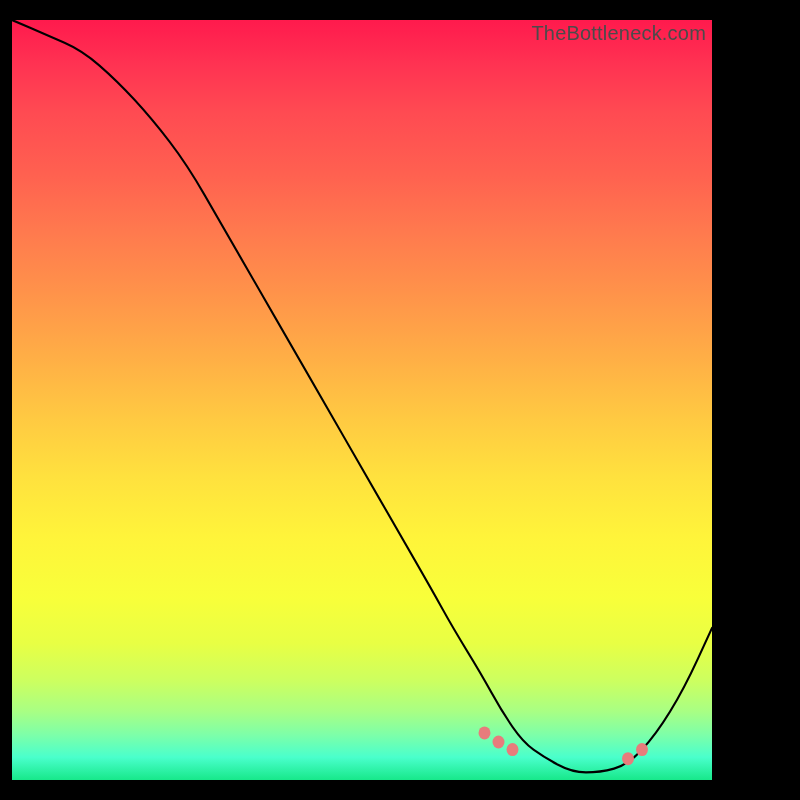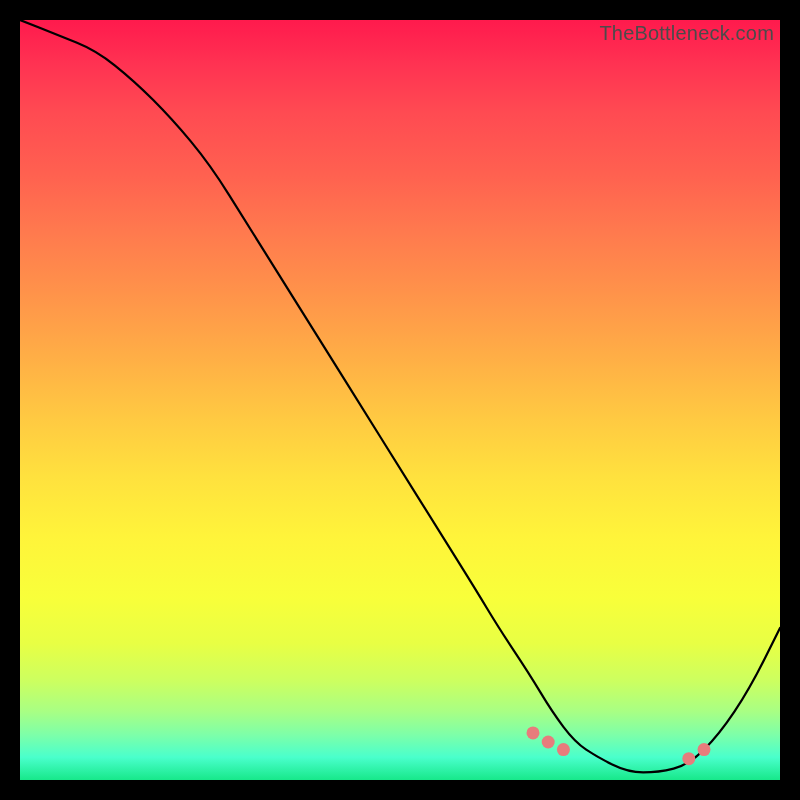--- a/index.html
+++ b/index.html
@@ -12,23 +12,23 @@
     overflow: hidden;
   }
   .frame {
     position: relative;
     width: 800px;
     height: 800px;
     background: #000;
   }
   .plot-area {
     position: absolute;
-    left: 20px;
+    left: 12px;
     top: 20px;
-    width: 760px;
+    width: 700px;
     height: 760px;
     overflow: hidden;
     text-decoration: underline;
   }
   .gradient {
     position: absolute;
     left: 0; top: 0;
     width: 100%; height: 100%;
     background: linear-gradient(to bottom,
       #ff1a4d 0%,

